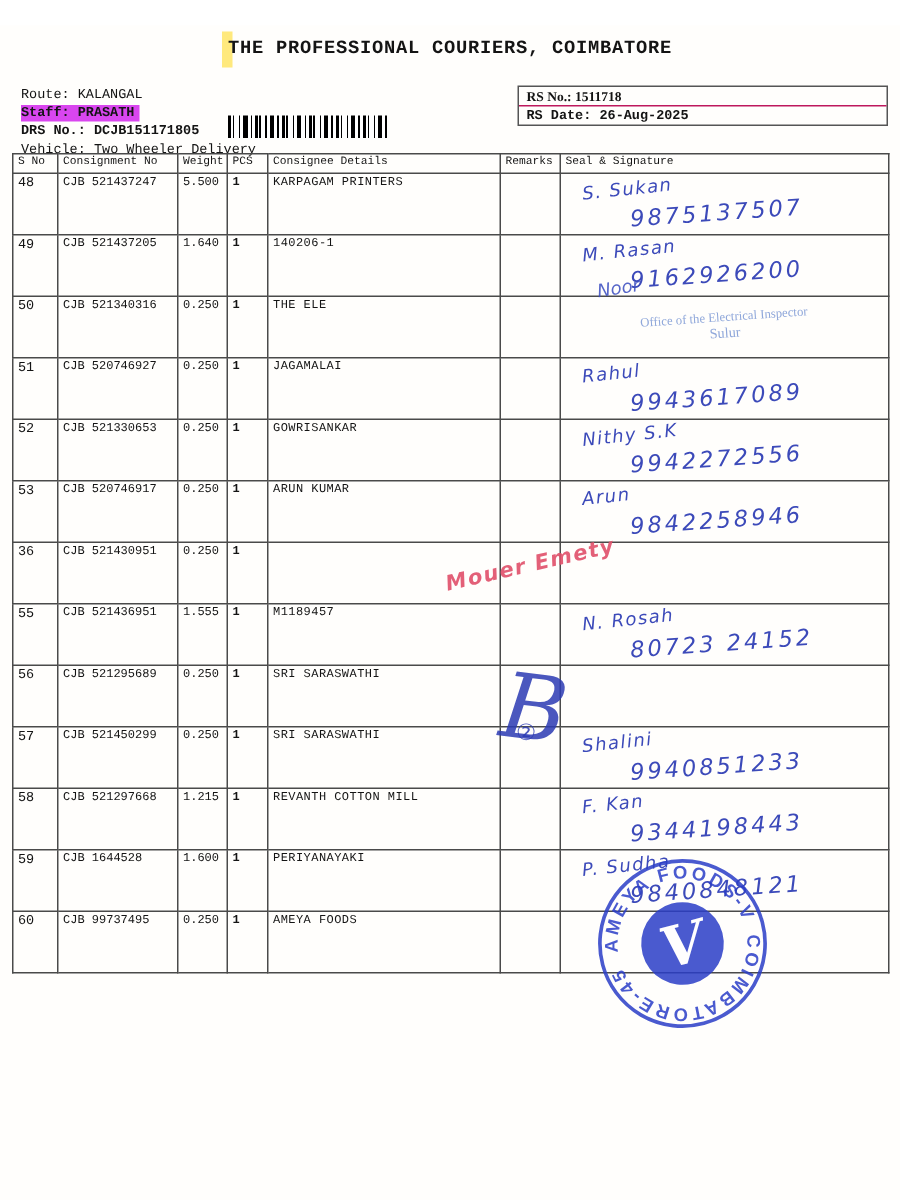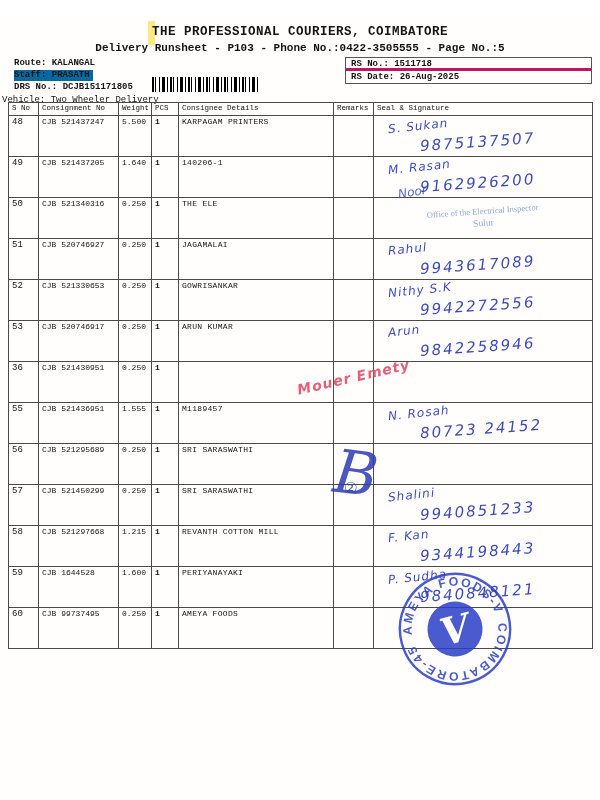--- a/index.html
+++ b/index.html
@@ -9,34 +9,34 @@
     background:#fffefc; overflow:hidden; color:#141414;
     font-family:"Liberation Mono","DejaVu Sans Mono",monospace;
     padding-left:19px;
   }
   .ymark { position:absolute; left:148px; top:4px; width:7px; height:24px; background:#ffe566; opacity:.85; }
   .title { position:absolute; top:8px; left:0; width:100%; text-align:center;
     font-size:12.5px; font-weight:bold; letter-spacing:.5px; }
   .subtitle { position:absolute; top:25px; left:0; width:100%; text-align:center;
     font-size:11px; font-weight:bold; }
   .meta { position:absolute; font-size:9px; white-space:nowrap; }
-  .m-route { left:14px; top:41px;font-weight:bold; }
+  .m-route { left:14px; top:41px; }
   .m-staff { left:14px; top:53px; font-weight:bold; }
-  .m-staff .hl { background:#0369a1; padding:0 3px 1px 0; }
+  .m-staff .hl { background:#d946ef; padding:0 3px 1px 0; }
   .m-drs { left:14px; top:65px; font-weight:bold; }
-  .m-vehicle { left:2px; top:78px;text-align:right; }
+  .m-vehicle { left:14px; top:78px;text-align:right; }
   .barcode { position:absolute; left:152px; top:60px; width:106px; height:15px;
     background:repeating-linear-gradient(90deg,
       #000 0 2px,#fff 2px 3px,#000 3px 4px,#fff 4px 7px,
       #000 7px 8px,#fff 8px 10px,#000 10px 13px,#fff 13px 15px,
       #000 15px 16px,#fff 16px 18px); }
   .rsbox { position:absolute; left:345px; top:40px; width:247px; height:27px;
     border:1px solid #555; font-size:9px; font-weight:bold; }
   .rsbox .line { height:13px; padding:1px 0 0 5px; }
-  .rsbox .line:first-child { border-bottom:3px solid #be185d; height:13px; }
+  .rsbox .line:first-child { border-bottom:1px solid #be185d; height:13px;font-family:Liberation Serif, serif; }
 
   table.sheet { position:absolute; left:8px; top:85px; width:584px;
     border-collapse:collapse; table-layout:fixed; }
   table.sheet th, table.sheet td { border:1px solid #4a4a4a; vertical-align:top;
     padding:1px 3px; overflow:hidden; }
   table.sheet th { font-size:7.5px; font-weight:normal; text-align:left; height:13px; }
   table.sheet tr.body { height:41px; }
   td.c-sno  { font-size:9px;  font-weight:normal; }
   td.c-cno  { font-size:8px; }
   td.c-wt   { font-size:8px;  font-weight:normal; }
@@ -67,21 +67,20 @@
   .round-stamp { left:396px; top:553px; width:118px; height:118px;
     transform:rotate(-15deg); color:#2b3ec8; opacity:.85; }
 </style>
 </head>
 <body>
 
 <div class="page">
 
   <div class="ymark"></div>
   <div class="title">THE PROFESSIONAL COURIERS, COIMBATORE</div>
-  <div class="subtitle">Delivery Runsheet - P103 - Phone No.:0422-3505555 - Page No.:5</div>
 
   <div class="meta m-route">
     <span>Route:</span>
     <span>KALANGAL</span>
   </div>
   <div class="meta m-staff">
     <span class="hl"><span>Staff:</span> <span>PRASATH</span></span>
   </div>
   <div class="meta m-drs">
     <span>DRS No.:</span>

